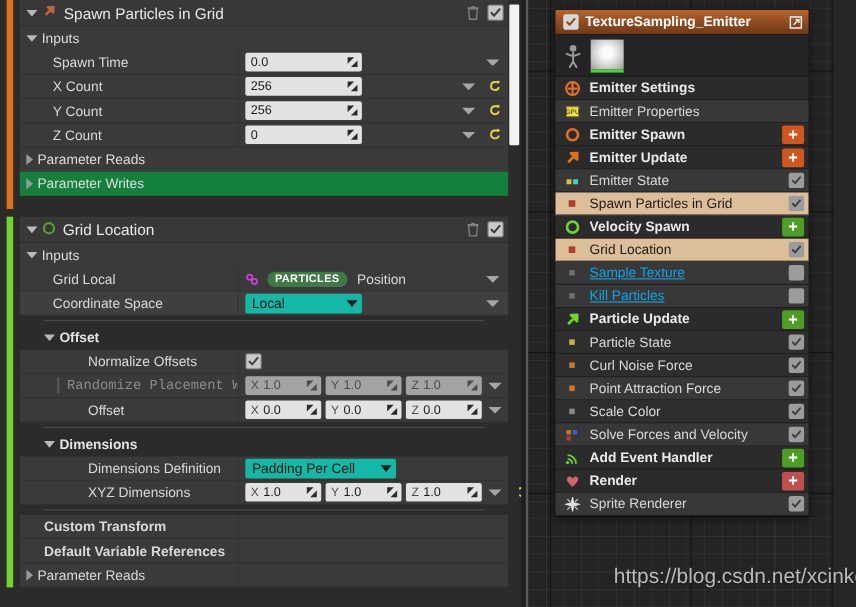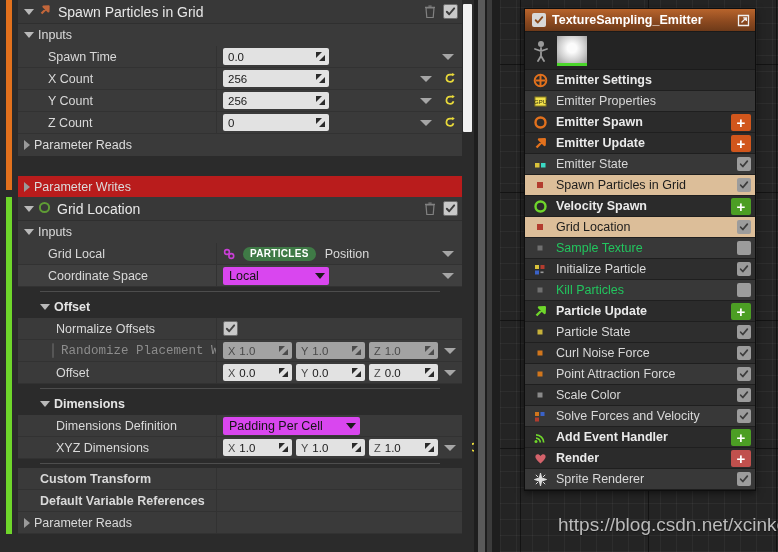--- a/index.html
+++ b/index.html
@@ -72,21 +72,21 @@
     display: flex; align-items: center; height: 22px;
     background: #3a3a3a;
     border-bottom: 1px solid #323232;
   }
   .prop-row.alt { background: #3f3f3f; }
   .prop-row .name {
     width: 198px; flex: none; padding-left: 30px;
     font-size: 12.5px; color: #d9d9d9;
     white-space: nowrap; overflow: hidden;
   }
-  .prop-row .name.indent2 { padding-left: 38px; }
+  .prop-row .name.indent2 { padding-left: 62px; }
   .prop-row .name.disabled { color: #8c8c8c; font-family: Liberation Mono, monospace; }
   .prop-row .value {
     flex: 1; display: flex; align-items: center; gap: 4px;
     border-left: 1px solid #323232; height: 100%; padding-left: 6px;
   }
 
   .num-field {
     position: relative;
     height: 17px; background: #e2e2e2;
     border-radius: 2px; color: #1a1a1a;
@@ -96,21 +96,21 @@
   }
   .num-field.wide { width: 106px; }
   .num-field.vec  { width: 69px; }
   .num-field.disabled { background: #a3a3a3; color: #4a4a4a; }
   .num-field .axis { color: #4a4a4a; margin-right: 4px; font-size: 11px; }
   .num-field .spin {
     position: absolute; right: 3px; top: 3px; width: 11px; height: 11px;
   }
 
   .combo {
-    height: 18px; background: #d946ef; border-radius: 2px;
+    height: 18px; background: #14b8a6; border-radius: 2px;
     color: #151515; display: flex; align-items: center;
     padding: 0 4px 0 6px; font-size: 12.5px; gap: 23px;
   }
   .combo .carat {
     width: 0; height: 0;
     border-left: 5px solid transparent; border-right: 5px solid transparent;
     border-top: 6px solid #1b1b1b;
   }
 
   .pill {
@@ -143,21 +143,21 @@
   
   #mid-splitter {
     position: absolute; left: 474px; top: 0; width: 42px; height: 552px;
     background: #1e1e1e;
   }
   .mid-bar-a { position: absolute; left: 4px; top: 0; width: 7px; height: 552px; background: #5a5a5a; }
   .mid-bar-b { position: absolute; left: 13px; top: 0; width: 5px; height: 552px; background: #3b3b3b; }
 
   
   #right-panel {
-    position: absolute; left: 500px; top: 0; width: 278px; height: 552px;
+    position: absolute; left: 480px; top: 0; width: 278px; height: 552px;
     background:
       repeating-linear-gradient(0deg,  rgba(255,255,255,.045) 0 1px, transparent 1px 16px),
       repeating-linear-gradient(90deg, rgba(255,255,255,.045) 0 1px, transparent 1px 16px),
       #242424;
   }
   .grid-major-h { position: absolute; left: 0; width: 278px; height: 1px; background: rgba(0,0,0,.45); }
   .grid-major-v { position: absolute; top: 0; height: 552px; width: 1px; background: rgba(0,0,0,.45); }
 
   #emitter-card {
     position: absolute; left: 24px; top: 8px; width: 232px;
@@ -201,21 +201,21 @@
     background: #2e2e2e;
   }
   .stack-row.group  { background: #2b2b2b; }
   .stack-row.alt    { background: #383838; }
   .stack-row.sel    { background: #dcbe99; }
   .stack-row .rlabel {
     flex: 1; font-size: 12.5px; color: #d8d8d8; white-space: nowrap; overflow: hidden;
   }
   .stack-row.group .rlabel { font-weight: bold; color: #eaeaea; }
   .stack-row.sel .rlabel { color: #1c1c1c; }
-  .stack-row.disabled .rlabel { color: #22c55e; }
+  .stack-row.disabled .rlabel { color: #0ea5e9; text-decoration: underline; }
   .ico { width: 15px; height: 15px; flex: none; display: flex; align-items: center; justify-content: center; }
   .ico svg { display: block; }
 
   .plus-btn {
     width: 20px; height: 17px; border-radius: 2px;
     display: flex; align-items: center; justify-content: center;
     font-size: 15px; font-weight: bold; color: #fff; line-height: 1;
   }
   .plus-orange { background: #d1561c; }
   .plus-green  { background: #4c9e24; }
@@ -351,21 +351,21 @@
                   <path d="M8.2 0.9 L10.8 2.6 L8.2 4.3 Z" fill="#e8d93a"></path>
                 </svg>
             </span>
           </span>
         </div>
 
         <div class="grp-row" style="background:#3a3a3a;">
           <span class="tri collapsed"></span>
           <span class="lbl">Parameter Reads</span>
         </div>
-        <div class="grp-row" style="background:#b91c1c;margin-top:20px;">
+        <div class="grp-row" style="background:#15803d;">
           <span class="tri collapsed"></span>
           <span class="lbl">Parameter Writes</span>
         </div>
       </div>
     </div>
 
     <div class="gap"></div>
 
     <div class="module-block">
       <div class="accent-bar" style="background:#6fd62b;"></div>
@@ -723,36 +723,20 @@
       <div class="stack-row alt disabled">
         <span class="ico">
           <svg width="15" height="15" viewBox="0 0 15 15">
               <rect x="4.5" y="4.5" width="5" height="5" fill="#6f6f6f"></rect>
             </svg>
         </span>
         <span class="rlabel">Sample Texture</span>
         <span class="mini-chk empty"></span>
       </div>
 
-      <div class="stack-row">
-        <span class="ico">
-          <svg width="15" height="15" viewBox="0 0 15 15">
-              <rect x="2" y="3" width="4" height="4" fill="#d9c23a"></rect>
-              <rect x="7.5" y="3" width="4" height="4" fill="#b33c2e"></rect>
-              <rect x="2" y="8.5" width="4" height="4" fill="#3a62c8"></rect>
-              <rect x="7.5" y="9.5" width="3" height="1.6" fill="#9a9a9a"></rect>
-            </svg>
-        </span>
-        <span class="rlabel">Initialize Particle</span>
-        <span class="mini-chk">
-          <svg viewBox="0 0 12 12">
-              <path d="M2 6.3 L4.6 9 L10 2.6" stroke="#3d3d3d" stroke-width="2.1" fill="none" stroke-linecap="round" stroke-linejoin="round"></path>
-            </svg>
-        </span>
-      </div>
 
       <div class="stack-row alt disabled">
         <span class="ico">
           <svg width="15" height="15" viewBox="0 0 15 15">
               <rect x="4.5" y="4.5" width="5" height="5" fill="#6f6f6f"></rect>
             </svg>
         </span>
         <span class="rlabel">Kill Particles</span>
         <span class="mini-chk empty"></span>
       </div>

